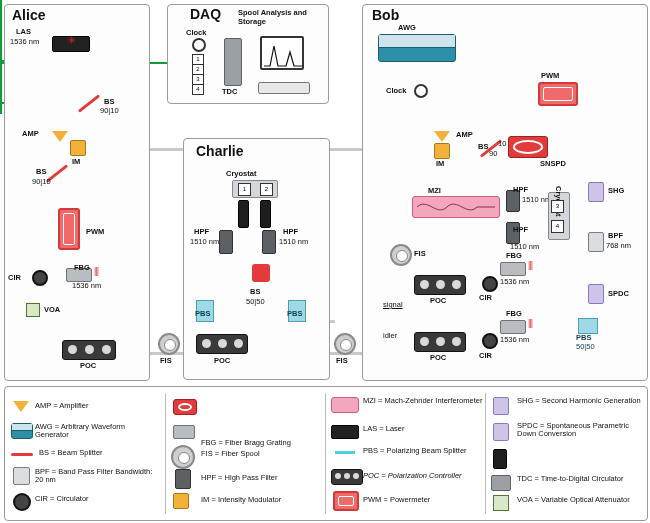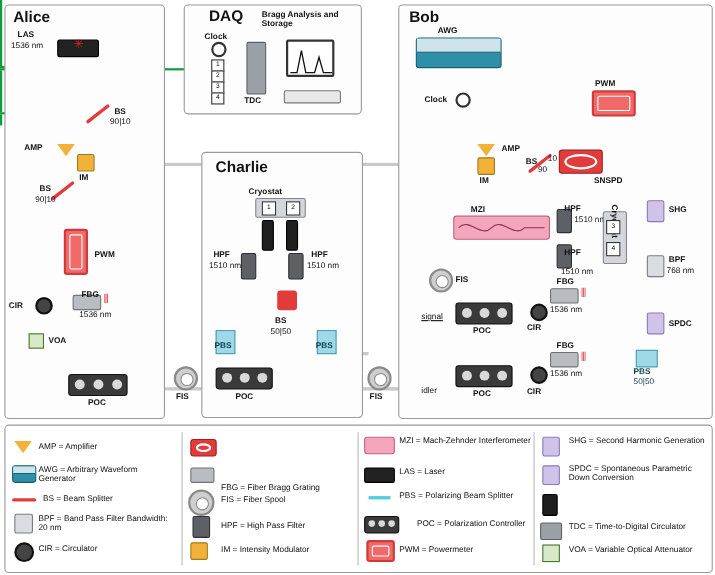--- a/index.html
+++ b/index.html
@@ -142,21 +142,21 @@
 
   <div class="box poc" style="left:62px;top:340px;width:54px;height:20px;">
     <i style="left:5px;"></i>
     <i style="left:22px;"></i>
     <i style="left:39px;"></i>
   </div>
   <div class="lbl b" style="left:80px;top:362px;">POC</div>
 
   <div class="panel" style="left:167px;top:4px;width:160px;height:98px;"></div>
   <div class="panel-title" style="left:190px;top:6px;">DAQ</div>
-  <div class="lbl b" style="left:238px;top:8px;width:86px;line-height:1.25;">Bragg Analysis and Storage</div>
+  <div class="lbl b" style="left:238px;top:8px;width:86px;line-height:1.25;">Spool Analysis and Storage</div>
 
   <div class="lbl b" style="left:186px;top:29px;">Clock</div>
   <div class="box clock" style="left:192px;top:38px;width:14px;height:14px;"></div>
 
   <div class="box tdc" style="left:224px;top:38px;width:18px;height:48px;"></div>
   <div class="lbl b" style="left:222px;top:88px;text-align:right;">TDC</div>
 
   <div class="numbox" style="left:192px;top:54px;width:10px;height:9px;">1</div>
   <div class="numbox" style="left:192px;top:64px;width:10px;height:9px;">2</div>
   <div class="numbox" style="left:192px;top:74px;width:10px;height:9px;">3</div>
@@ -270,22 +270,22 @@
   <div class="lbl" style="left:510px;top:243px;">1510 nm</div>
 
   <div class="box cryo" style="left:548px;top:192px;width:22px;height:48px;"></div>
   <div class="lbl b" style="left:562px;top:186px;transform:rotate(90deg);transform-origin:left top;">Cryostat</div>
   <div class="numbox" style="left:551px;top:200px;width:11px;height:11px;line-height:11px;">3</div>
   <div class="numbox" style="left:551px;top:220px;width:11px;height:11px;line-height:11px;">4</div>
 
   <div class="box fis" style="left:390px;top:244px;width:22px;height:22px;"></div>
   <div class="lbl b" style="left:414px;top:250px;">FIS</div>
 
-  <div class="lbl" style="left:383px;top:284px;text-decoration:underline;">signal</div>
-  <div class="lbl" style="left:383px;top:351px;">idler</div>
+  <div class="lbl" style="left:383px;top:301px;text-decoration:underline;">signal</div>
+  <div class="lbl" style="left:383px;top:332px;">idler</div>
 
   <div class="box poc" style="left:414px;top:275px;width:52px;height:20px;">
     <i style="left:5px;"></i>
     <i style="left:21px;"></i>
     <i style="left:37px;"></i>
   </div>
   <div class="lbl b" style="left:430px;top:297px;">POC</div>
 
   <div class="box poc" style="left:414px;top:332px;width:52px;height:20px;">
     <i style="left:5px;"></i>
@@ -345,21 +345,21 @@
     <div class="lg-item" style="left:358px;top:10px;width:120px;">MZI = Mach-Zehnder Interferometer</div>
     <div class="lg-ico las" style="left:326px;top:38px;width:26px;height:12px;"></div>
     <div class="lg-item" style="left:358px;top:38px;width:120px;">LAS = Laser</div>
     <div class="lg-ico" style="left:330px;top:64px;width:20px;height:3px;background:#4fd0d8;"></div>
     <div class="lg-item" style="left:358px;top:60px;width:120px;">PBS = Polarizing Beam Splitter</div>
     <div class="lg-ico poc" style="left:326px;top:82px;width:30px;height:14px;">
       <i style="left:3px;top:3px;width:6px;height:6px;"></i>
         <i style="left:12px;top:3px;width:6px;height:6px;"></i>
         <i style="left:21px;top:3px;width:6px;height:6px;"></i>
     </div>
-    <div class="lg-item" style="left:374px;top:85px;width:120px;">POC = Polarization Controller</div>
+    <div class="lg-item" style="left:358px;top:85px;width:120px;font-style:italic;">POC = Polarization Controller</div>
     <div class="lg-ico pwm" style="left:328px;top:104px;width:22px;height:16px;">
         <div class="pwm-in"></div>
       </div>
     <div class="lg-item" style="left:358px;top:109px;width:120px;">PWM = Powermeter</div>
 
     <div class="lg-ico shg" style="left:488px;top:10px;width:14px;height:16px;"></div>
     <div class="lg-item" style="left:512px;top:10px;width:124px;">SHG = Second Harmonic Generation</div>
     <div class="lg-ico spdc" style="left:488px;top:36px;width:14px;height:16px;"></div>
     <div class="lg-item" style="left:512px;top:35px;width:124px;">SPDC = Spontaneous Parametric Down Conversion</div>
     <div class="lg-ico snspd" style="left:488px;top:62px;width:12px;height:18px;"></div>

